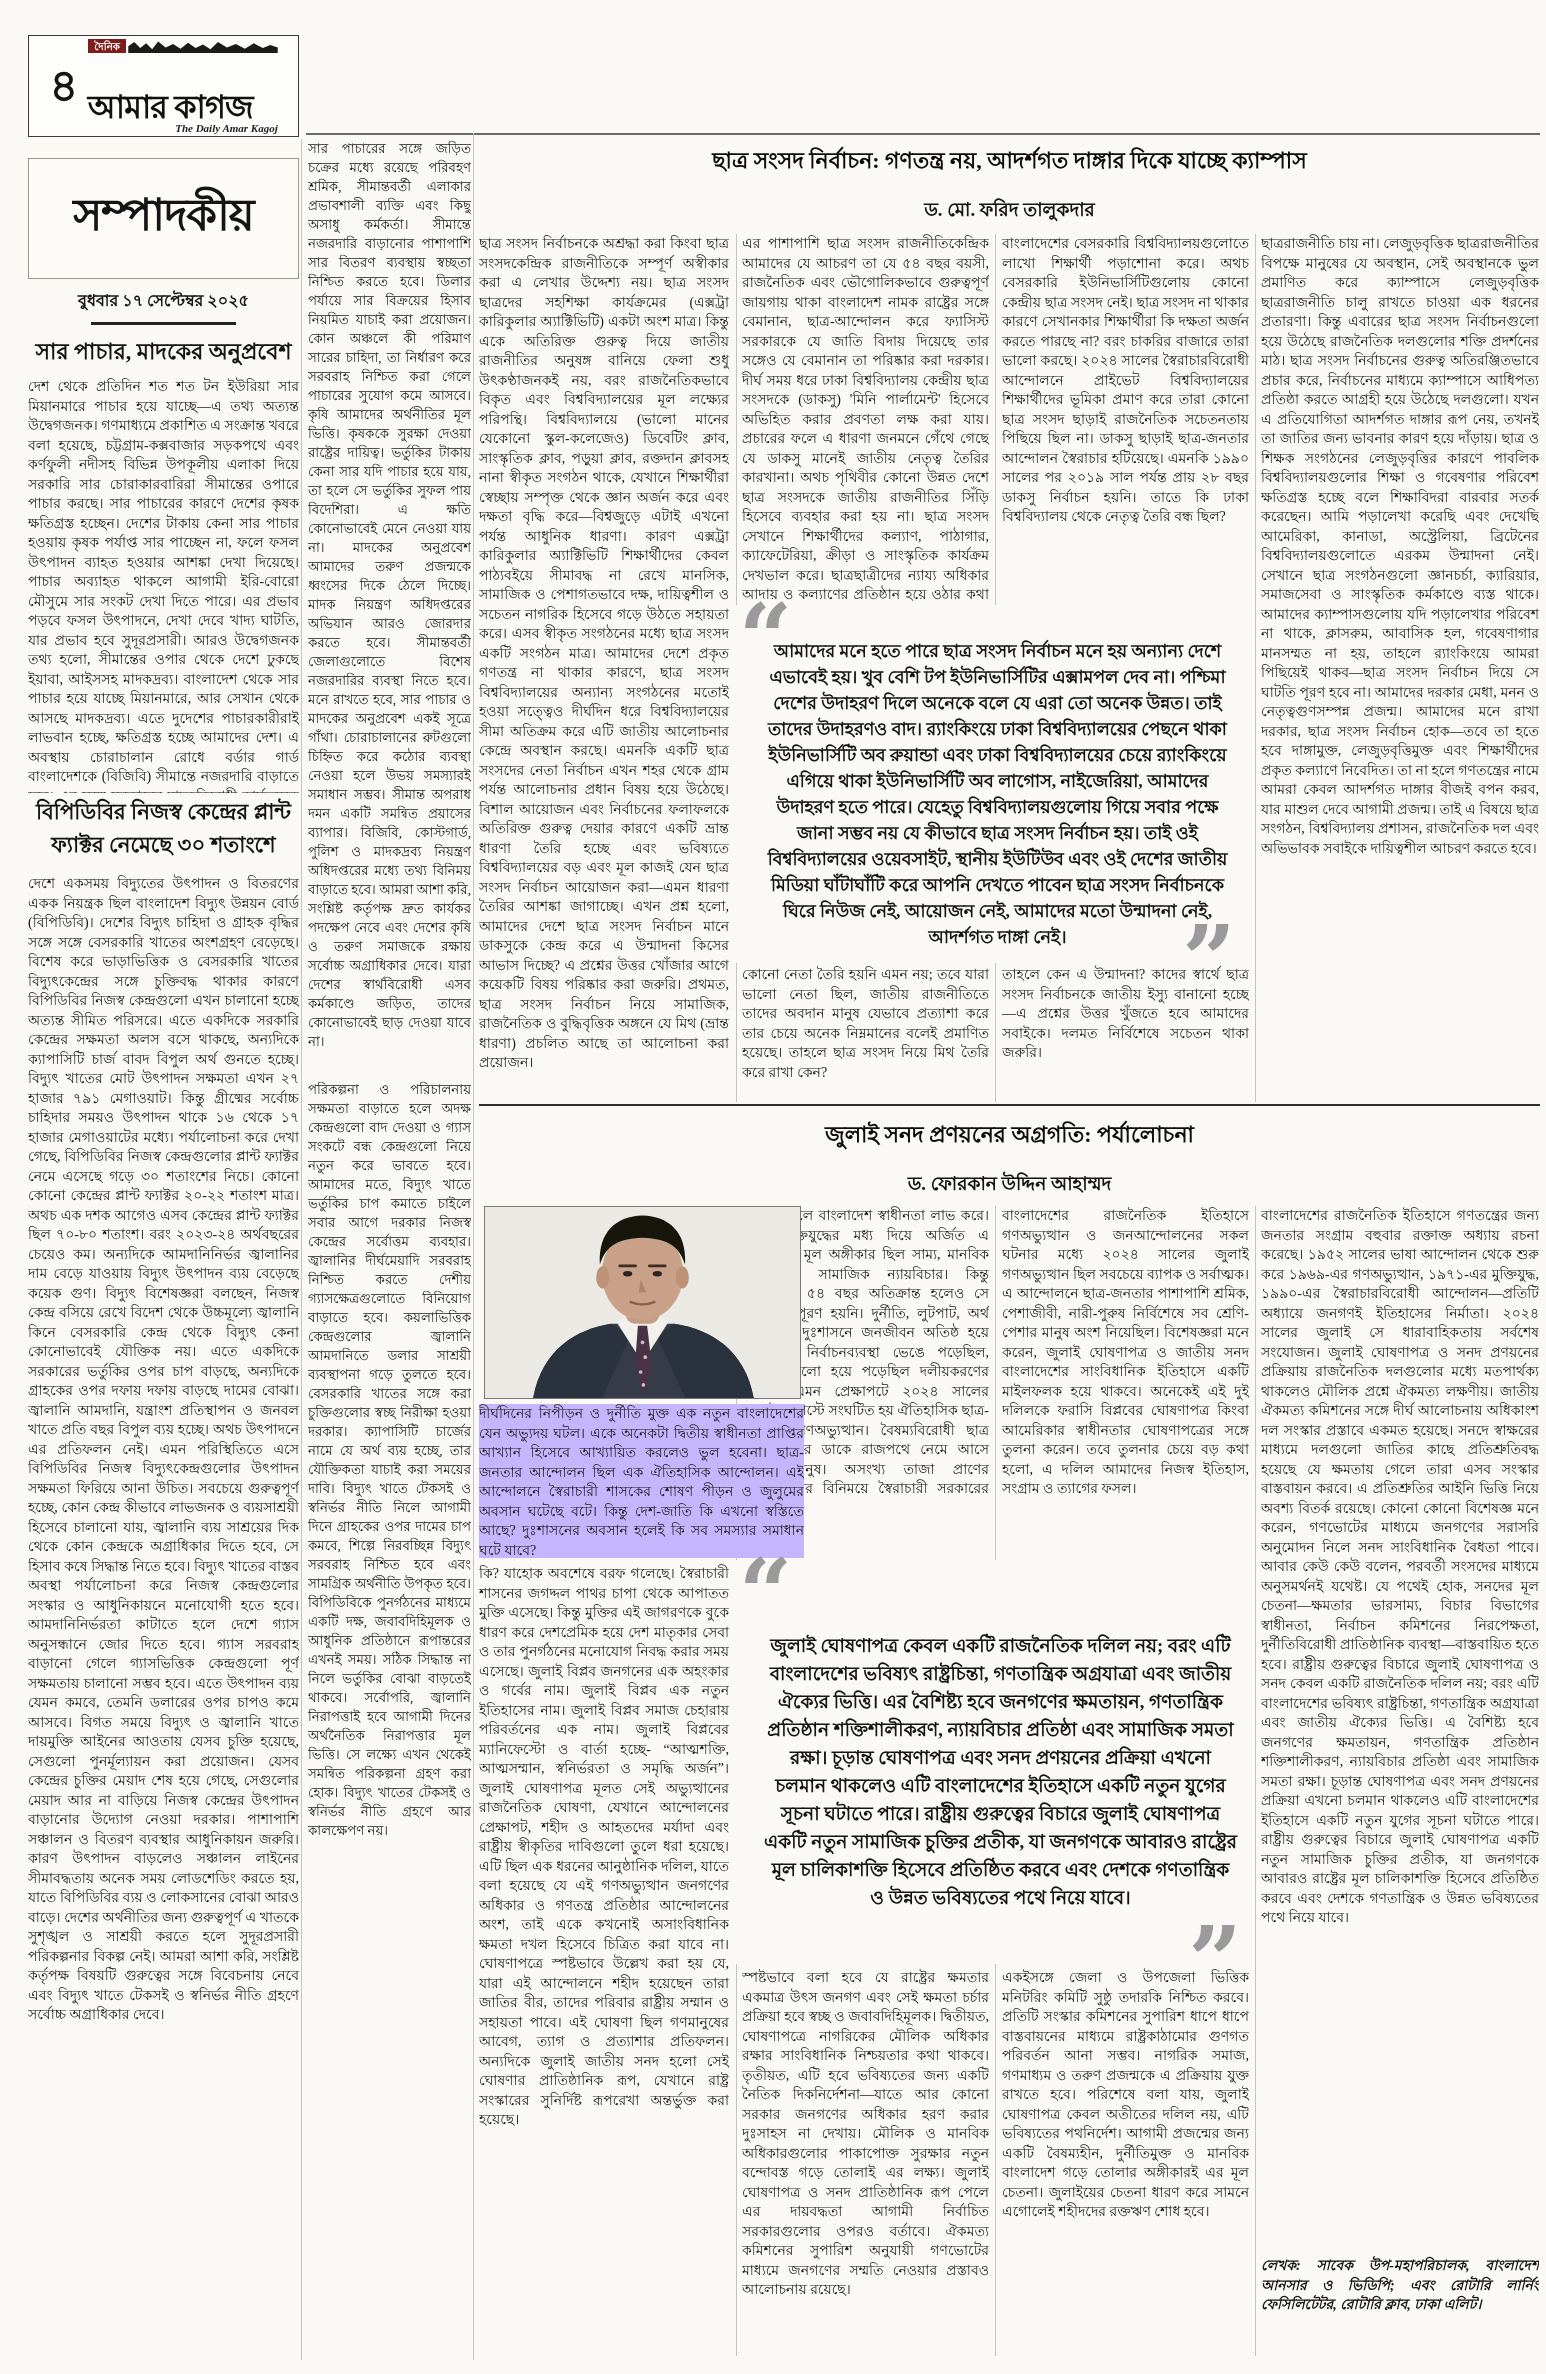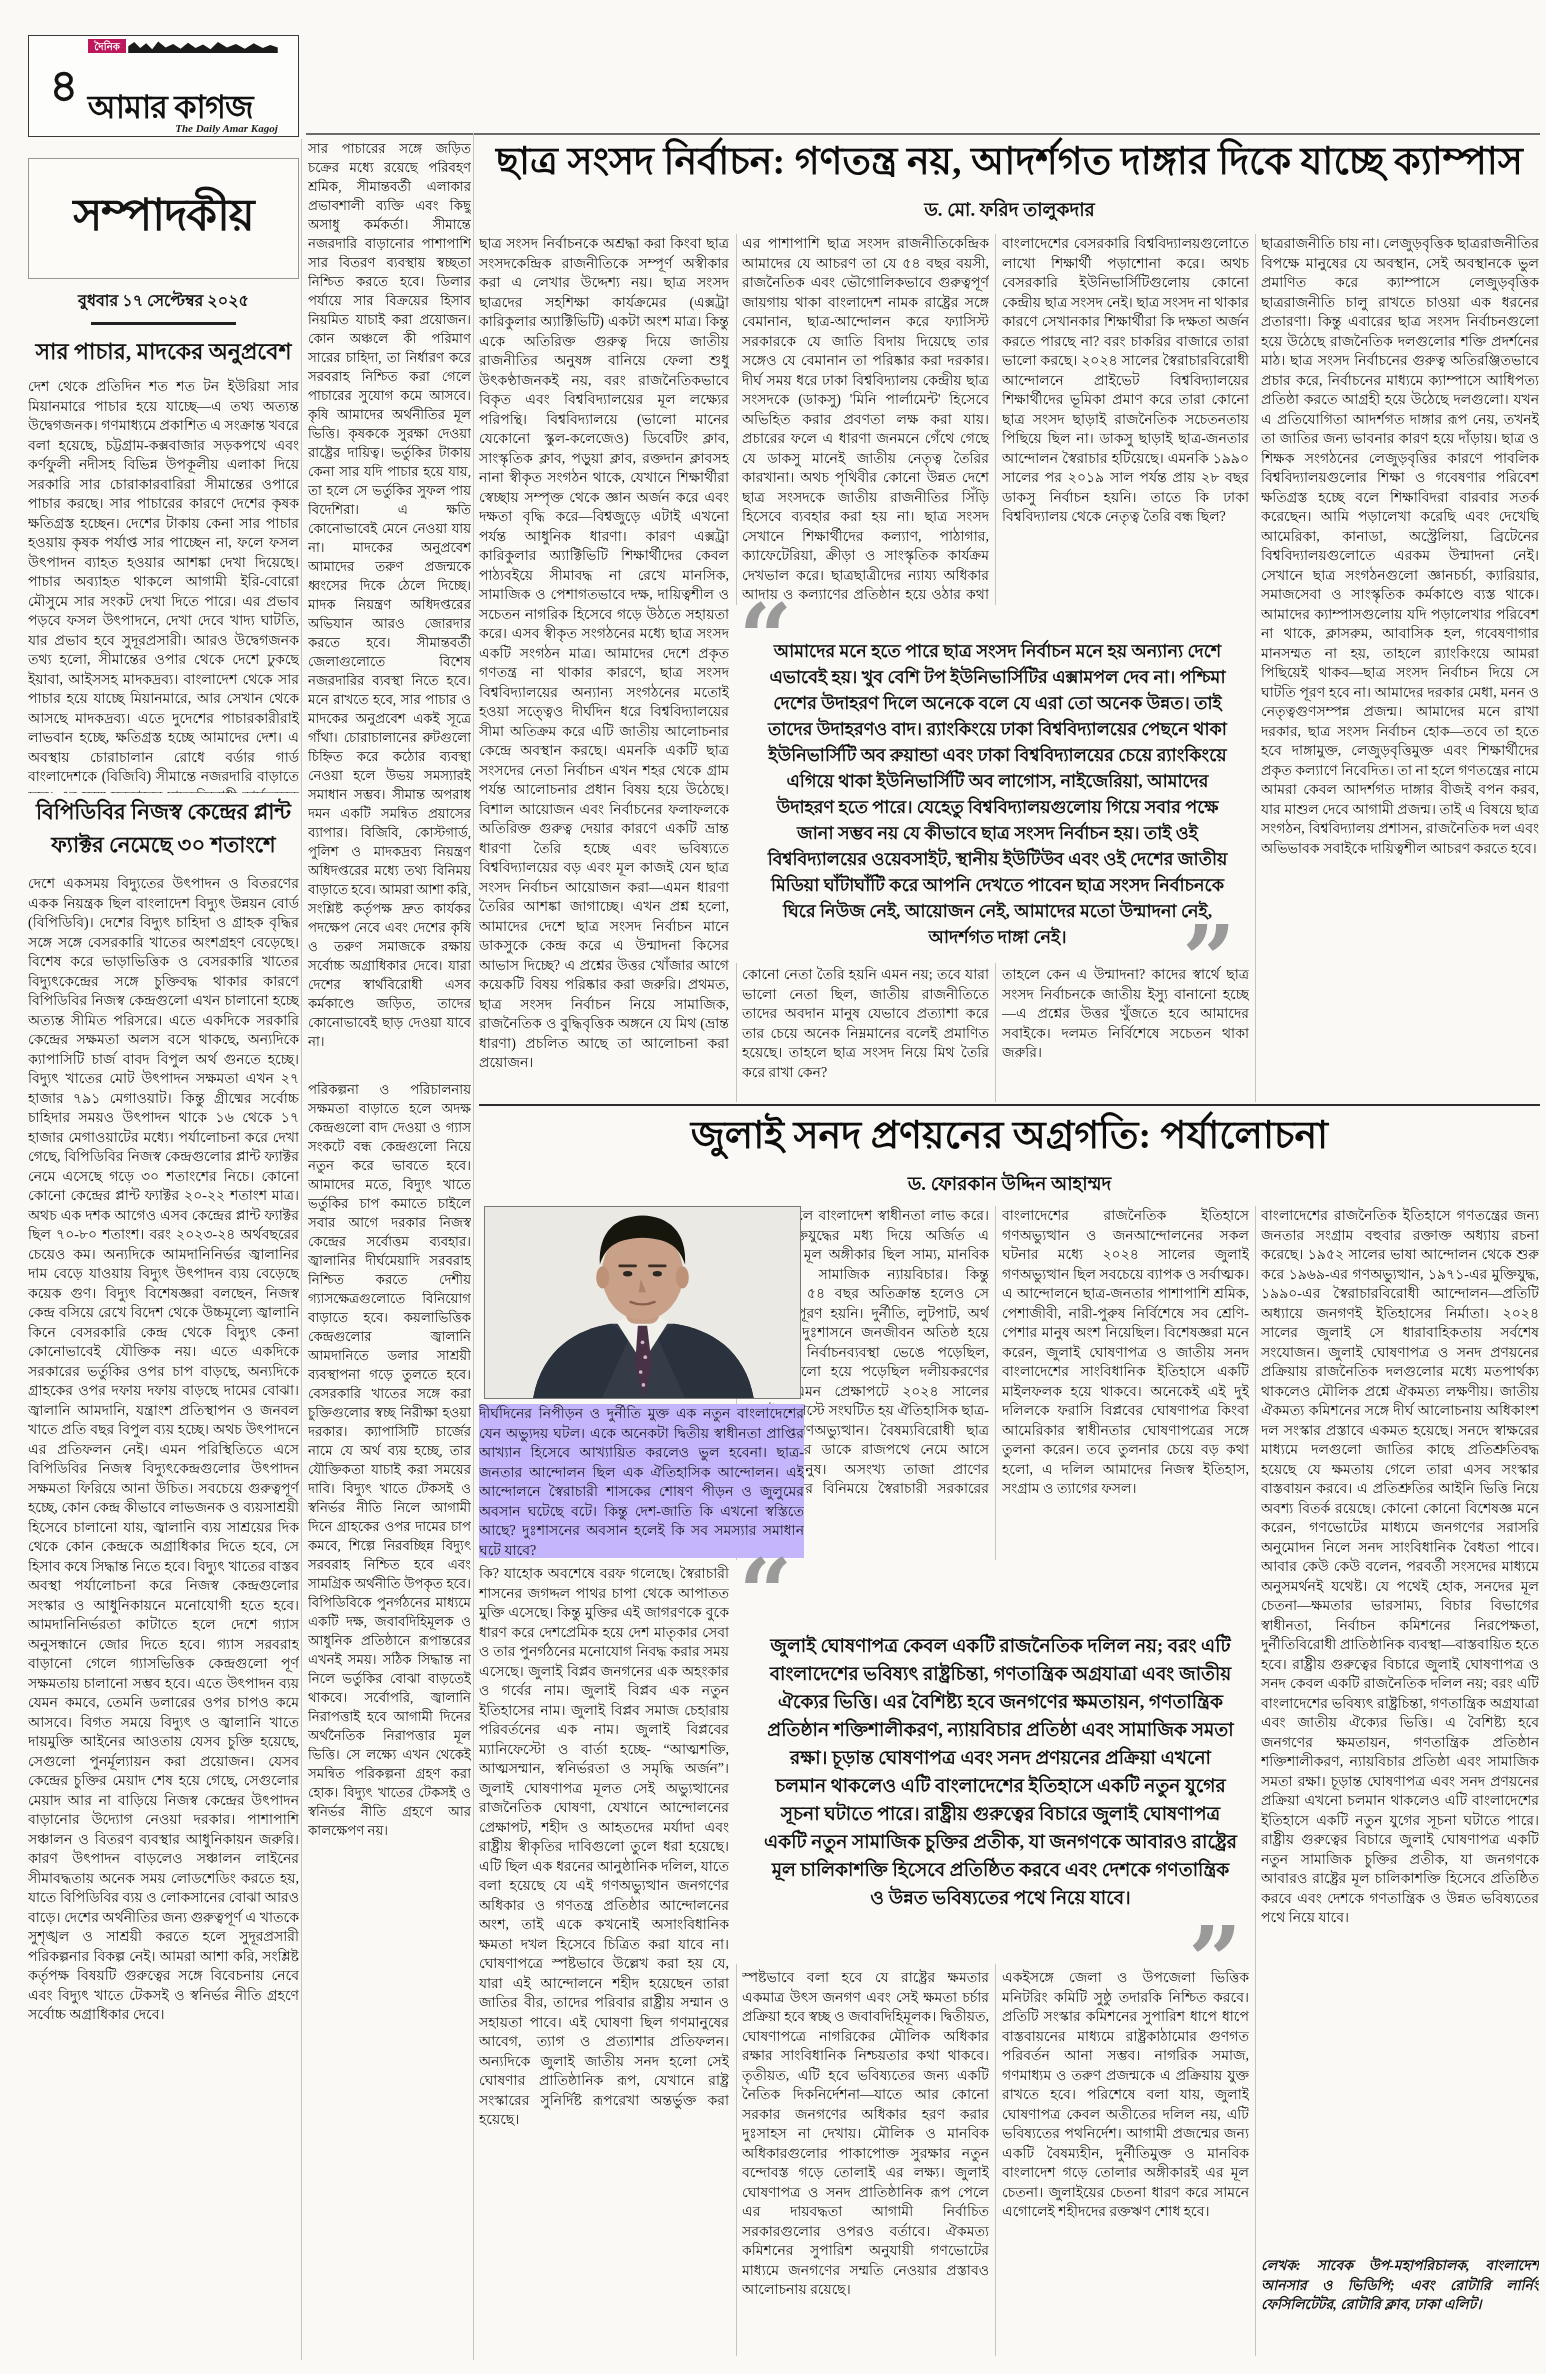--- a/index.html
+++ b/index.html
@@ -25,21 +25,21 @@
   .masthead{
     left:28px;top:35px;width:271px;height:102px;
     border:1.9px solid #3a3a3a;background:#fdfdfb;
     display:flex;align-items:center;justify-content:center;gap:9.3px;
     box-sizing:border-box;
   }
   .pgnum{font-size:45px;font-weight:bold;line-height:1;}
   .logo-wrap{width:190px;}
   .logo-striprow{display:flex;align-items:flex-end;height:15px;}
   .logo-dainik{
-    background:#be185d;color:#fff;font-size:10.2px;font-weight:bold;
+    background:#7f1d1d;color:#fff;font-size:10.2px;font-weight:bold;
     padding:0.9px 6.5px 0 6.5px;line-height:13px;
   }
   .logo-jag{
     flex:1;height:12px;background:#1b1b1b;margin-left:1.9px;
     clip-path:polygon(0 100%,0 45%,4% 10%,8% 60%,12% 20%,16% 70%,20% 5%,25% 55%,30% 25%,35% 65%,40% 15%,45% 60%,50% 30%,55% 70%,60% 10%,66% 55%,72% 25%,78% 65%,84% 20%,90% 60%,95% 35%,100% 55%,100% 100%);
   }
   .logo-title{
     font-size:32px;font-weight:900;letter-spacing:-0.9px;
     line-height:35px;white-space:nowrap;color:#111;margin-top:37px;
   }
@@ -56,21 +56,21 @@
   }
   .edit-title{font-size:44px;font-weight:900;letter-spacing:-0.9px;text-align:right;}
   .dateline{left:28px;top:288px;width:271px;font-size:16px;font-weight:bold;}
   .daterule{left:91px;top:322px;width:145px;height:2.8px;background:#222;}
   .e-head{font-weight:bold;white-space:nowrap;overflow:hidden;}
   .e-head1{left:28px;top:334px;width:271px;font-size:22px;line-height:35px;}
   .e-head2{left:28px;top:796px;width:271px;font-size:21.3px;line-height:33px;white-space:normal;}
   
   .a-head{
     font-weight:bold;text-align:center;white-space:nowrap;overflow:hidden;
-    font-size:38px;line-height:48px;color:#0d0d0d;
+    font-size:22px;line-height:48px;color:#0d0d0d;
   }
   .a-byline{font-weight:bold;text-align:center;font-size:18.6px;line-height:26px;}
   
   .pullquote{
     background:#faf9f5;z-index:4;box-sizing:border-box;
     display:flex;align-items:center;justify-content:center;
   }
   .pq-text{
     font-weight:bold;text-align:center;
     padding:48px 13px 28px 28px;

